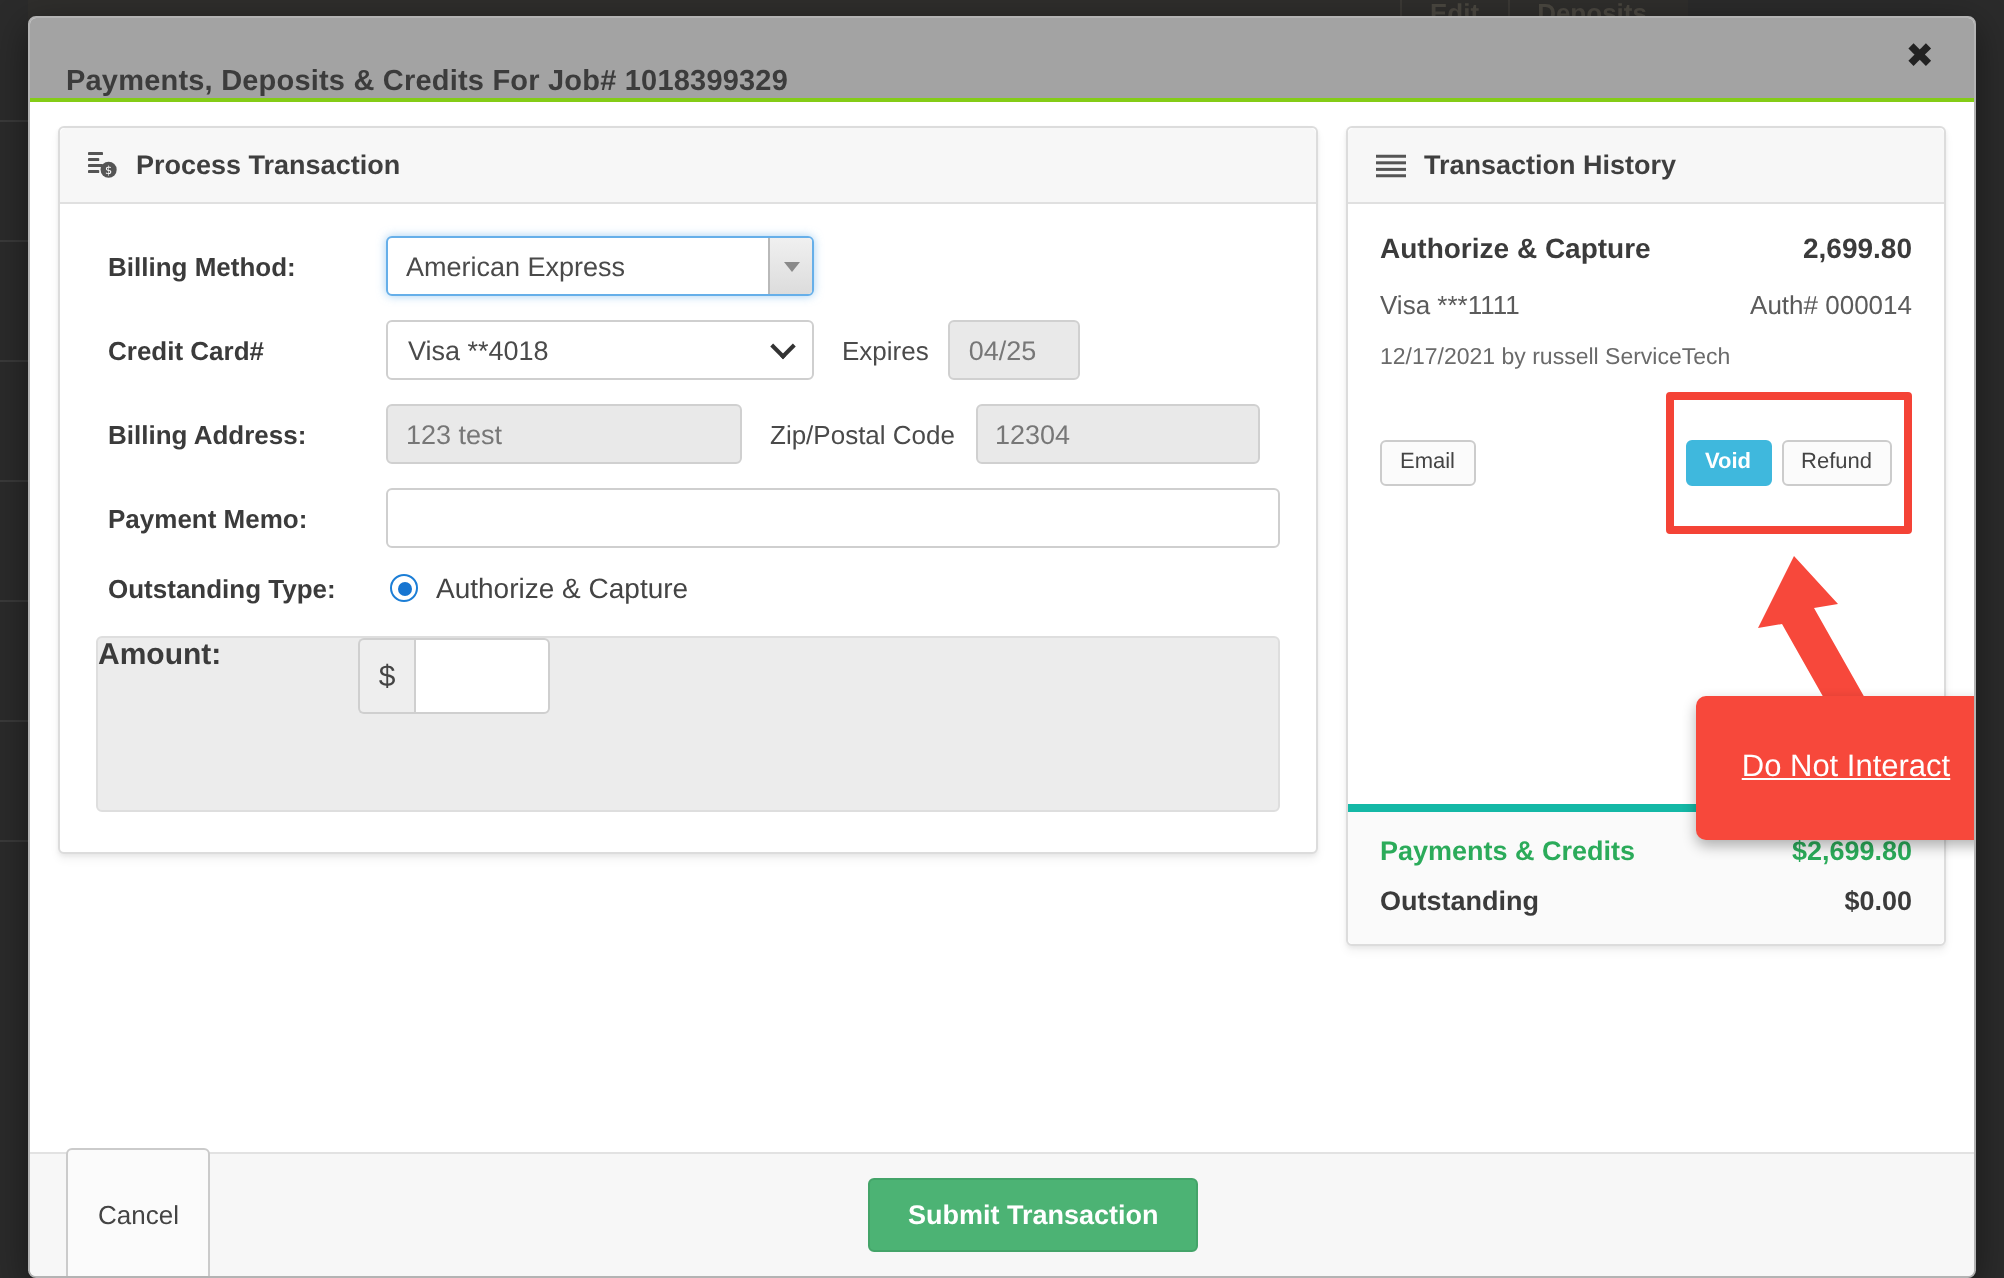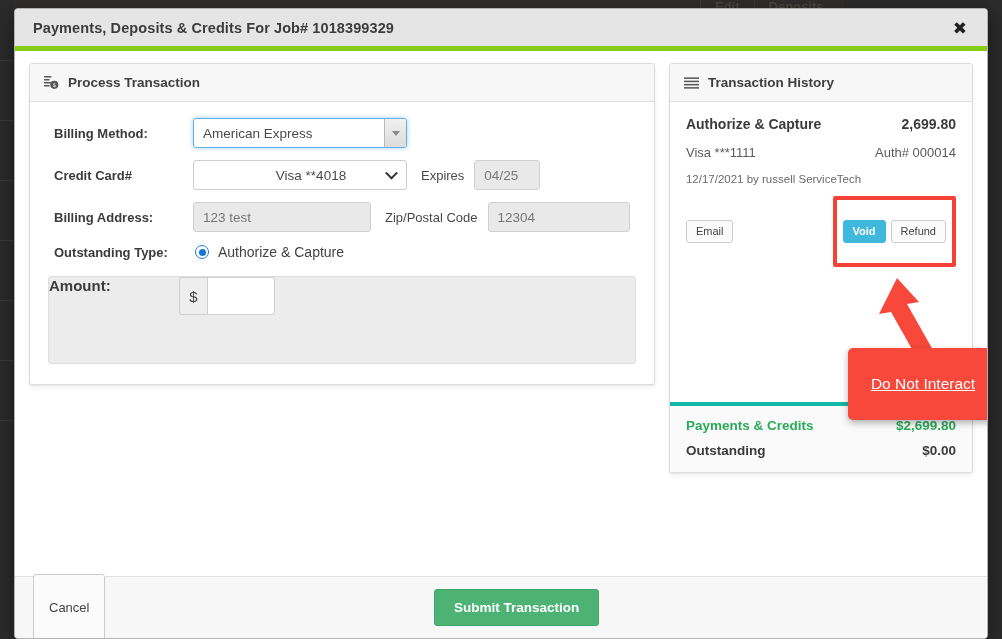--- a/index.html
+++ b/index.html
@@ -39,23 +39,23 @@
     width: 974px; height: 631px;
     background: #ffffff;
     border: 1px solid #b3b3b3;
     border-radius: 4px;
     box-shadow: 0 5px 18px rgba(0,0,0,.45);
     display: flex; flex-direction: column;
     overflow: hidden;
   }
   .modal-header {
     height: 42px; flex: 0 0 42px;
-    background: #e5e5e5;
-    border-bottom: 5px solid #84cc16;
-    display: flex; align-items: center;
+    background: #a3a3a3;
+    border-bottom: 2px solid #84cc16;
+    display: flex; align-items: flex-end;
     padding: 0 16px 0 18px;
     position: relative;
   }
   .modal-title {
     font-size: 14.5px; font-weight: bold; color: #3c3c3c;
     letter-spacing: .1px;
   }
   .close-btn {
     position: absolute; right: 16px; top: 50%; transform: translateY(-50%);
     font-size: 17px; font-weight: bold; color: #222;
@@ -130,24 +130,23 @@
     border-left: 4px solid transparent;
     border-right: 4px solid transparent;
     border-top: 5px solid #8a8a8a;
   }
 
   
   .sel-native {
     width: 214px; height: 30px;
     border: 1px solid #cfcfcf; border-radius: 3px;
     background: #fff; color: #4a4a4a;
-    padding-left: 22px; font-size: 13.5px;
+    padding-left: 10px; font-size: 13.5px;
     display: flex; align-items: center;
     position: relative;
-    justify-content: center;
   }
   .sel-native .chev {
     position: absolute; right: 10px; top: 50%;
     width: 9px; height: 9px;
     border-right: 2px solid #333; border-bottom: 2px solid #333;
     transform: translateY(-70%) rotate(45deg);
   }
 
   .inp {
     height: 30px; border: 1px solid #cfcfcf; border-radius: 3px;
@@ -351,20 +350,24 @@
           <div class="inp disabled ctl w-expires">04/25</div>
         </div>
 
         <div class="frow">
           <div class="flabel">Billing Address:</div>
           <div class="inp disabled ctl w-billing">123 test</div>
           <div class="side-label">Zip/Postal Code</div>
           <div class="inp disabled ctl w-zip">12304</div>
         </div>
 
+        <div class="frow">
+          <div class="flabel">Payment Memo:</div>
+          <input class="inp ctl w-memo" type="text" value="" placeholder="" style="">
+        </div>
 
         <div class="frow" style="margin-bottom:0;">
           <div class="flabel">Outstanding Type:</div>
           <div class="radio-row">
             <span class="radio">
                 <span class="dot"></span>
               </span>
             <span class="radio-label">Authorize &amp; Capture</span>
           </div>
         </div>

